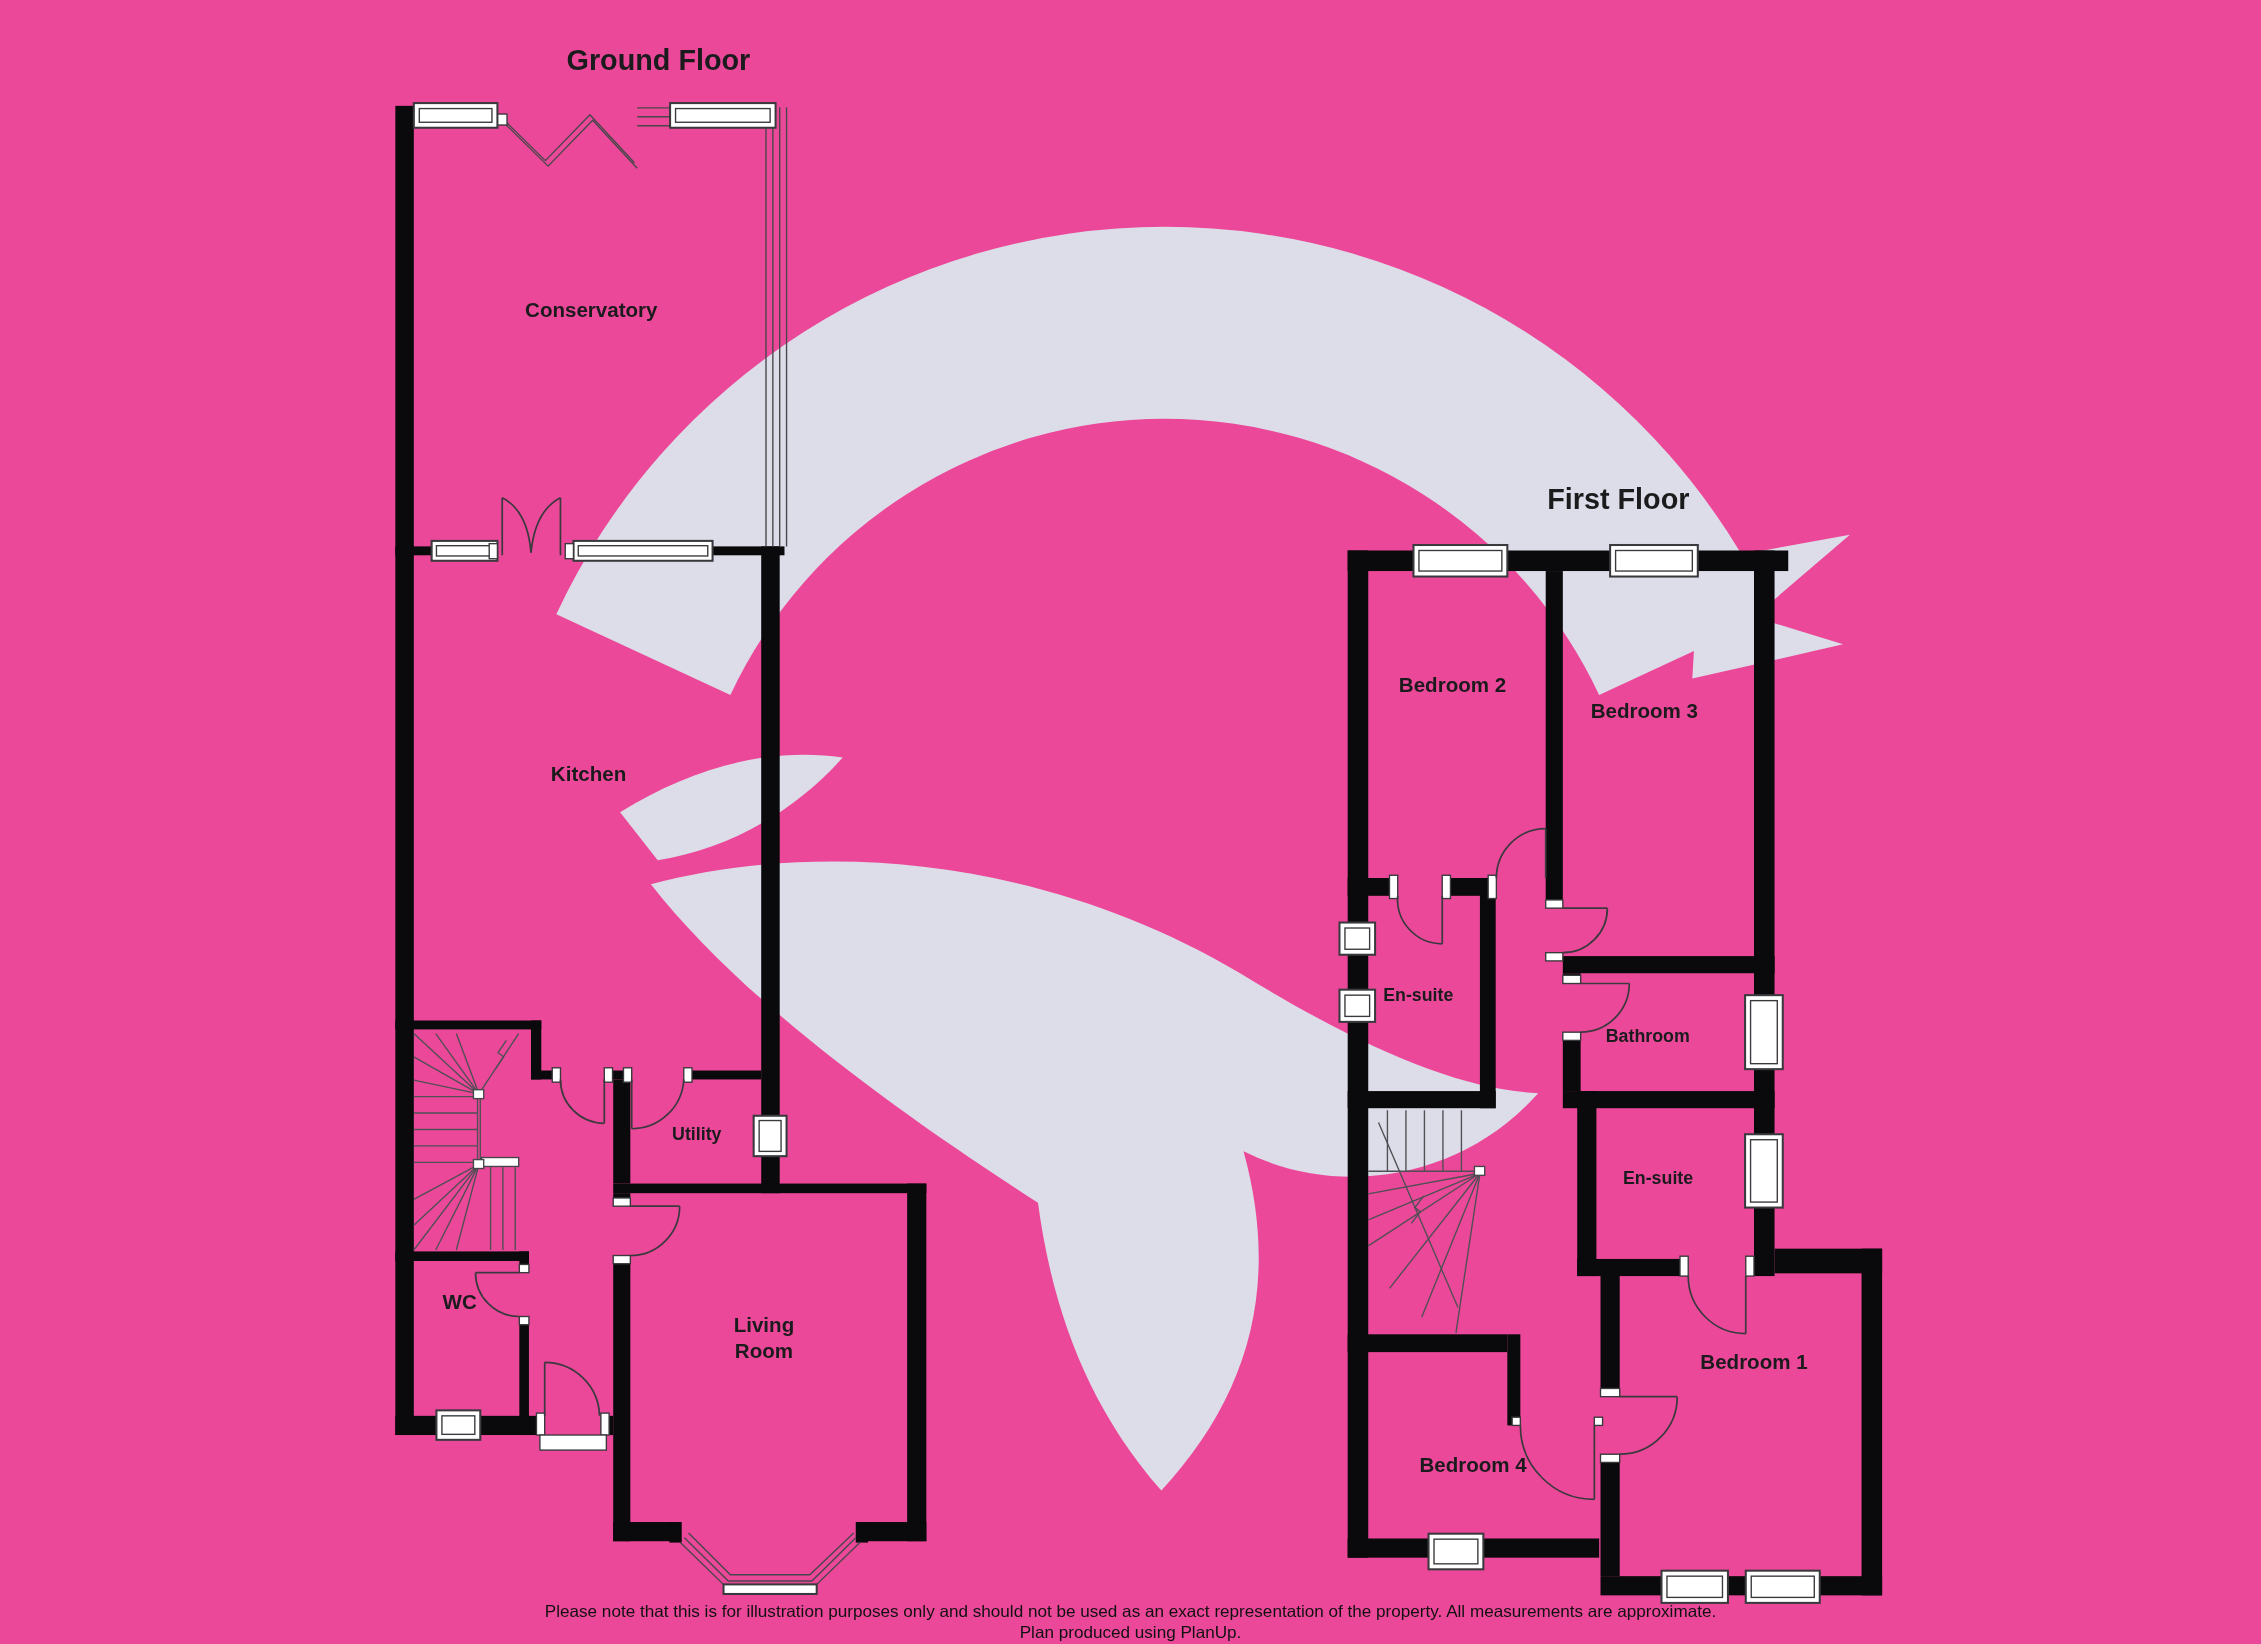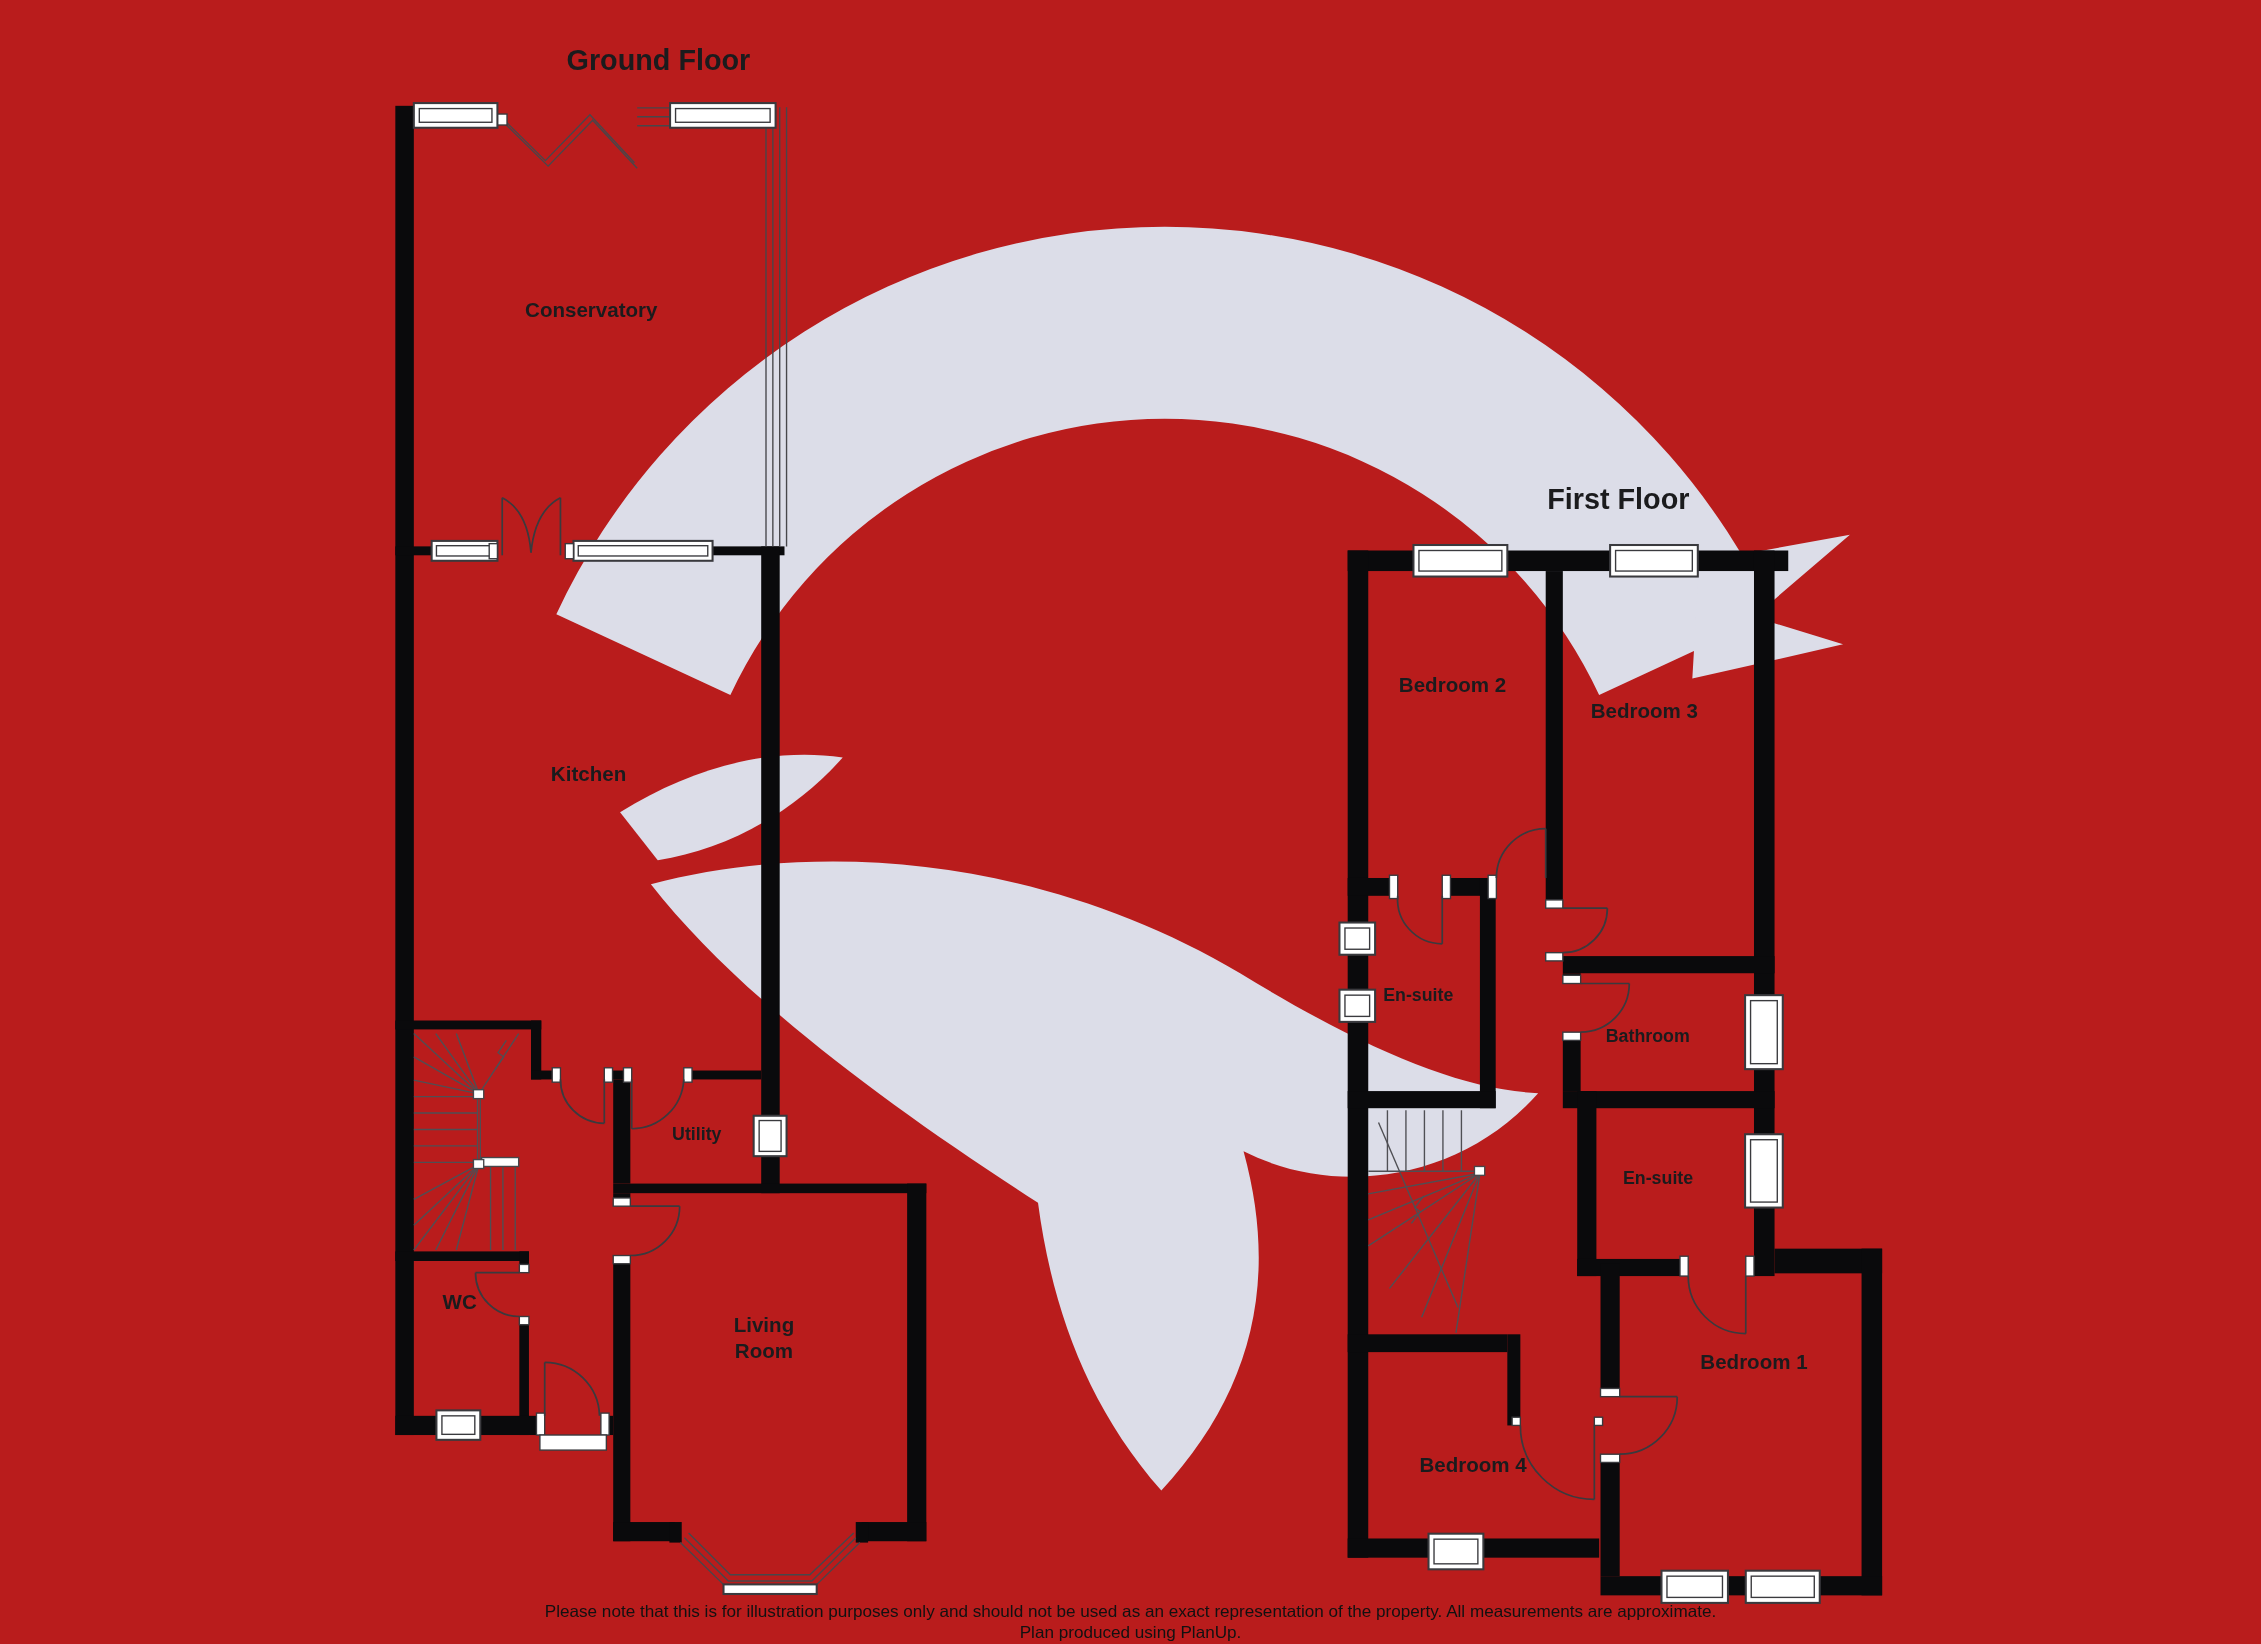--- a/index.html
+++ b/index.html
@@ -1,16 +1,16 @@
 <!DOCTYPE html>
 <html style="font-size:11px"><head>
 <meta charset="utf-8">
 <style>
   html,body{margin:0;padding:0;background:#ffffff;}
-  .canvas{position:relative;width:2261px;height:1645px;background:#b91c1c;overflow:hidden;
+  .canvas{position:relative;width:2261px;height:1645px;background:#ec4899;overflow:hidden;
           font-family:"Liberation Sans", sans-serif;}
   svg{position:absolute;left:0;top:0;}
   .wall{fill:#0a0a0c;}
   .jamb{fill:#ffffff;stroke:#3a3a3e;stroke-width:2;}
   .win-outer{fill:#ffffff;stroke:#3a3a3e;stroke-width:3;}
   .win-inner{fill:none;stroke:#3a3a3e;stroke-width:2;}
   .arc{fill:none;stroke:#3a3a3e;stroke-width:2.5;}
   .leaf{stroke:#3a3a3e;stroke-width:2.5;}
   .stair{stroke:#4f4f54;stroke-width:2;fill:none;}
   .thin{stroke:#47474b;stroke-width:2;fill:none;}

